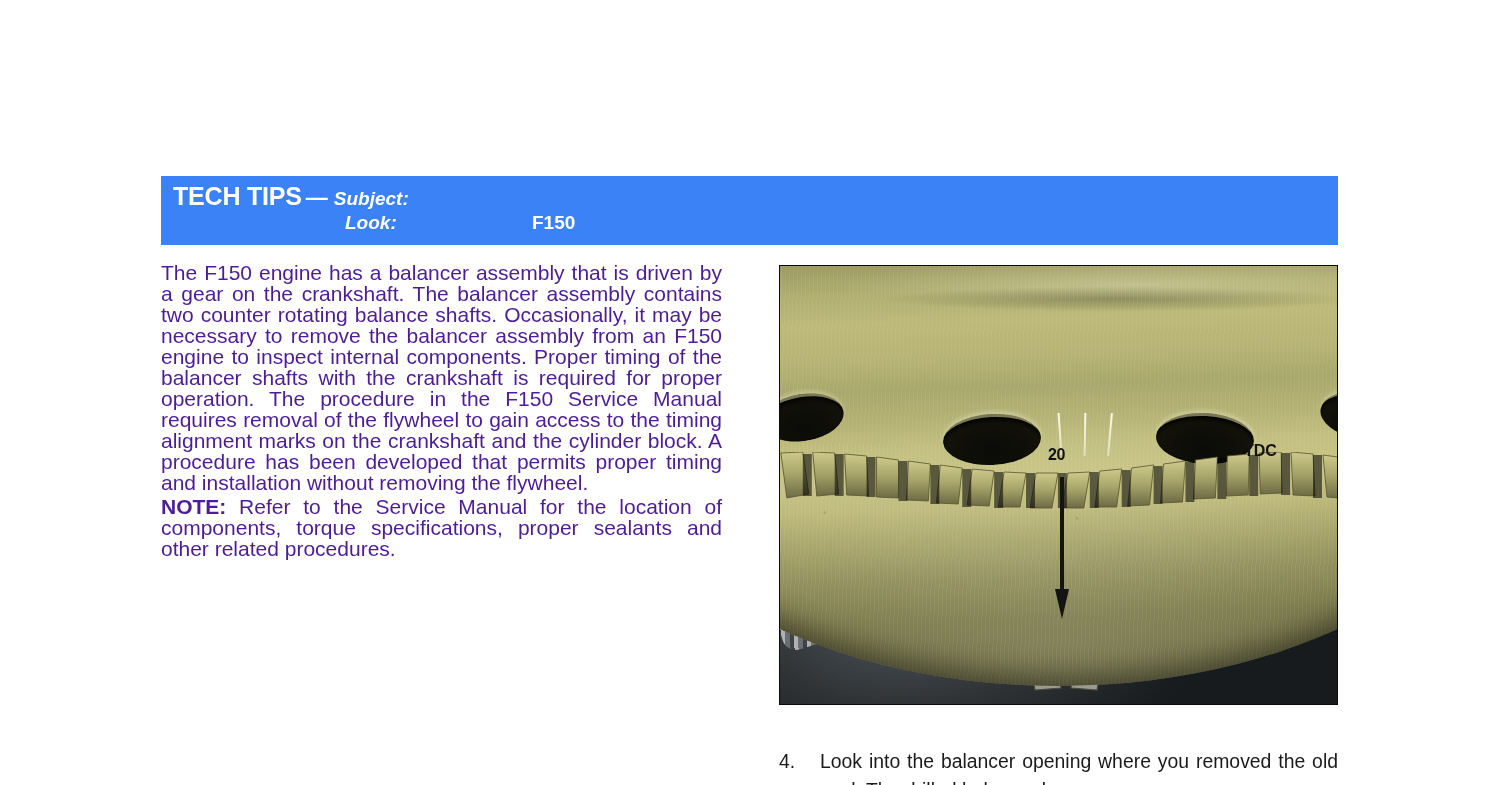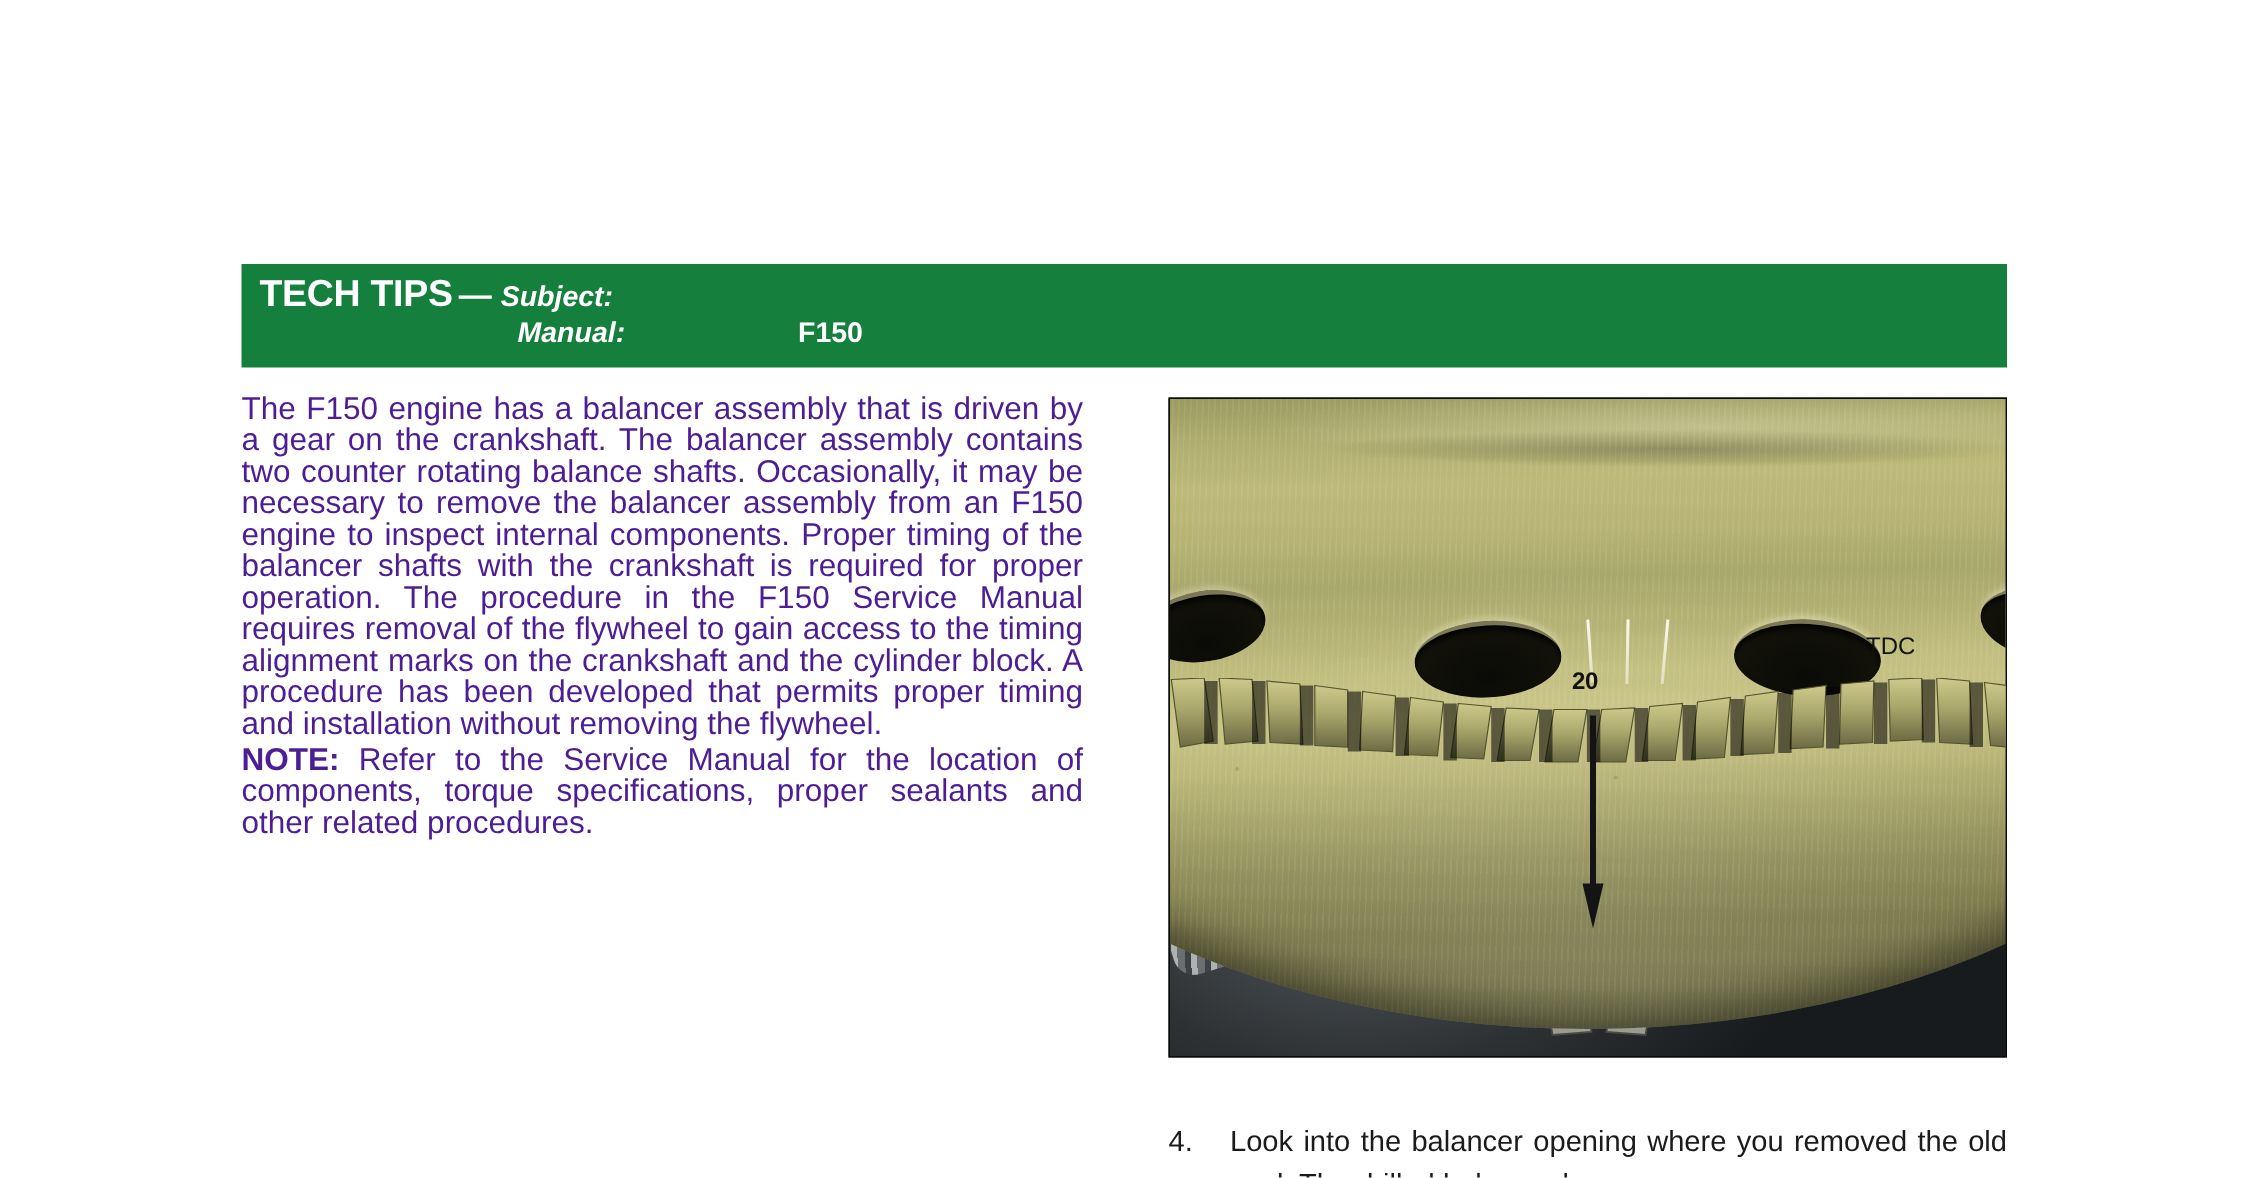--- a/index.html
+++ b/index.html
@@ -24,21 +24,21 @@
     background: #ffffff;
   }
 
   
   .tech-header {
     position: absolute;
     left: 161px;
     top: 176px;
     width: 1177px;
     height: 69px;
-    background: #15803d;
+    background: #3b82f6;
     color: #ffffff;
     box-sizing: border-box;
   }
   .hdr-row {
     position: absolute;
     left: 12px;
     display: flex;
     align-items: baseline;
     white-space: nowrap;
   }
@@ -361,21 +361,21 @@
 <div class="page">
 
   <div class="tech-header">
     <div class="hdr-row r1">
       <span class="tech-tips-title">TECH TIPS</span>
       <span class="hdr-dash">—</span>
       <span class="hdr-label">Subject:</span>
     </div>
     <div class="hdr-row r2">
       <span class="hdr-spacer"></span>
-      <span class="hdr-label model-label">Manual:</span>
+      <span class="hdr-label model-label">Look:</span>
       <span class="hdr-value">F150</span>
     </div>
   </div>
 
   <div class="left-col">
     <p class="body-par">The F150 engine has a balancer assembly that is driven by a gear on the crankshaft. The balancer assembly contains two counter rotating balance shafts. Occasionally, it may be necessary to remove the balancer assembly from an F150 engine to inspect internal components. Proper timing of the balancer shafts with the crankshaft is required for proper operation. The procedure in the F150 Service Manual requires removal of the flywheel to gain access to the timing alignment marks on the crankshaft and the cylinder block. A procedure has been developed that permits proper timing and installation without removing the flywheel.</p>
     <p class="body-par"><span class="note-lead">NOTE:</span><span> Refer to the Service Manual for the location of components, torque specifications, proper sealants and other related procedures.</span></p>
   </div>
 
   <div class="right-col">
@@ -480,21 +480,21 @@
         <div style="position:absolute;left:279px;top:147px;width:2px;height:42px;background:linear-gradient(180deg,rgba(255,255,245,0.95),rgba(255,255,240,0.5));transform:rotate(-4deg);"></div>
         <div style="position:absolute;left:304px;top:147px;width:2px;height:43px;background:linear-gradient(180deg,rgba(255,255,245,0.95),rgba(255,255,240,0.5));transform:rotate(1deg);"></div>
         <div style="position:absolute;left:329px;top:147px;width:2px;height:43px;background:linear-gradient(180deg,rgba(255,255,245,0.95),rgba(255,255,240,0.5));transform:rotate(5deg);"></div>
 
         <div style="position:absolute;left:275px;top:211px;width:14px;height:142px;">
           <div style="position:absolute;left:5px;top:0;width:4px;height:118px;background:#141414;"></div>
           <div style="position:absolute;left:0;top:112px;width:0;height:0;border-left:7px solid transparent;border-right:7px solid transparent;border-top:30px solid #141414;"></div>
         </div>
 
         <div style="position:absolute;left:268px;top:180px;font-size:16px;font-weight:bold;color:#121212;letter-spacing:-0.3px;">20</div>
-        <div style="position:absolute;left:464px;top:157px;font-size:16px;font-weight:normal;color:#121212;">TDC</div>
+        <div style="position:absolute;left:464px;top:176px;font-size:16px;font-weight:bold;color:#121212;">TDC</div>
       </div>
     </div>
   </div>
 
   <div class="steps">
     <div class="step-item">
       <div class="step-num">4.</div>
       <div class="step-text">Look into the balancer opening where you removed the old seal. The drilled hole used</div>
     </div>
   </div>

